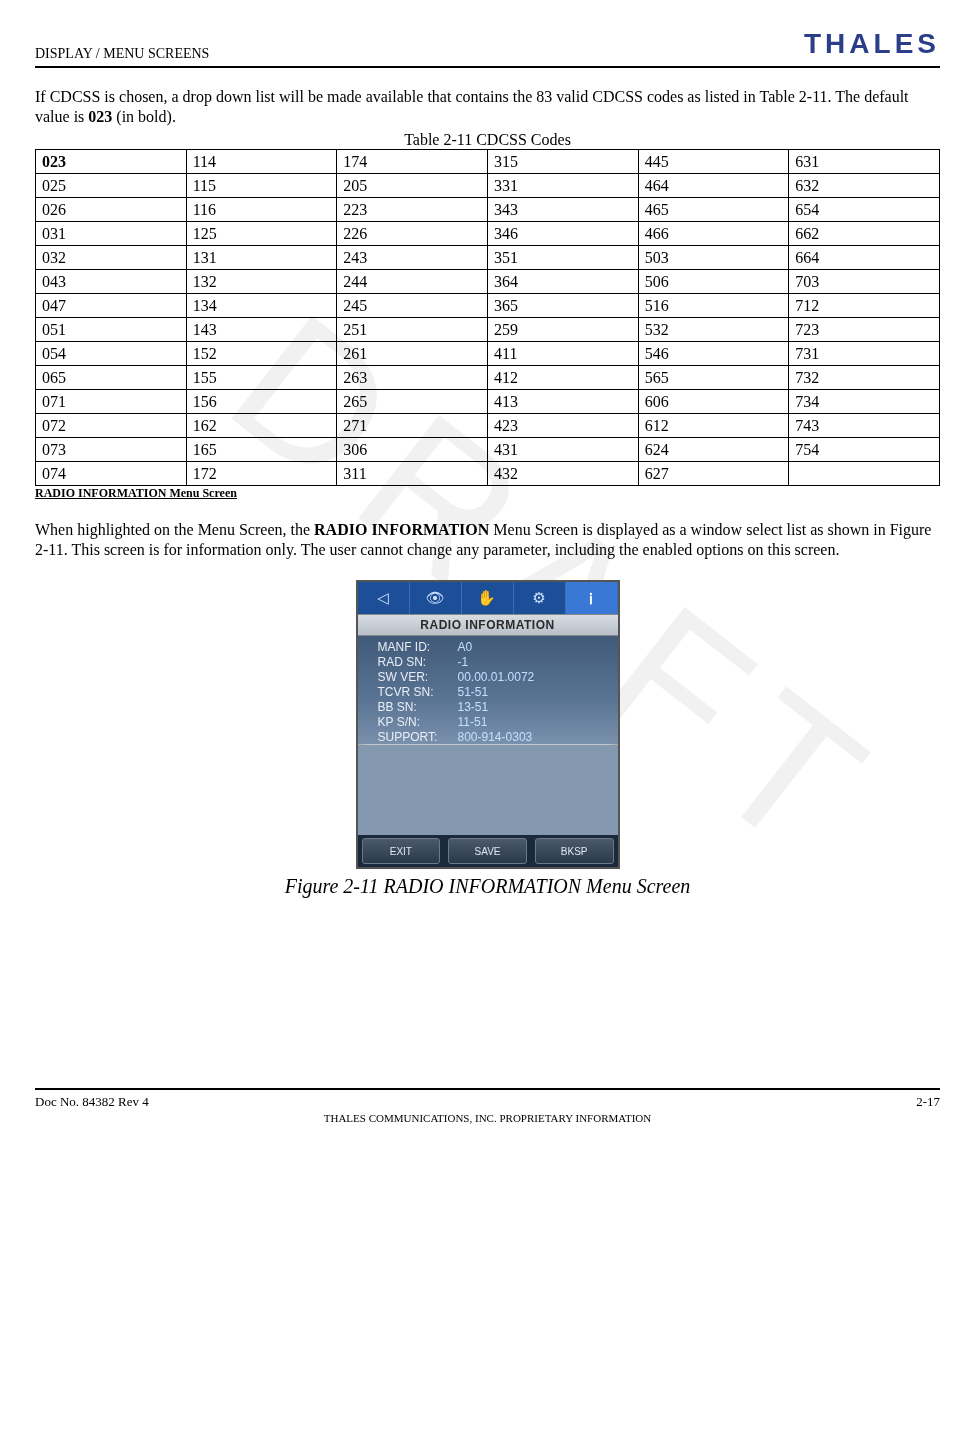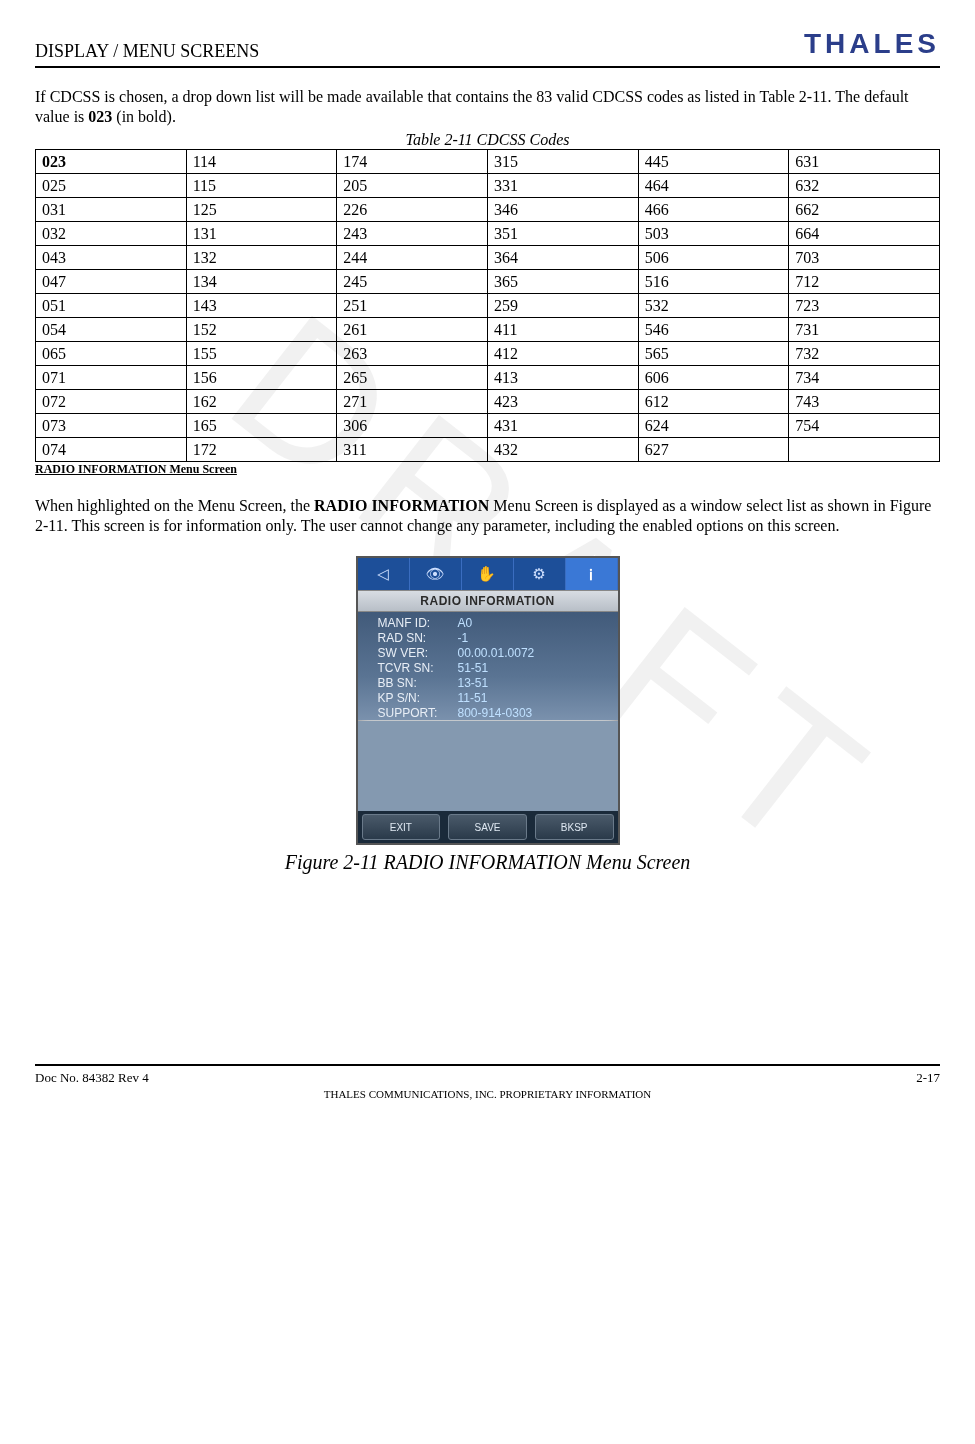--- a/index.html
+++ b/index.html
@@ -14,39 +14,38 @@
   }
   .header-row {
     display: flex;
     justify-content: space-between;
     align-items: flex-end;
     border-bottom: 2px solid #000;
     padding-bottom: 4px;
     margin-bottom: 18px;
   }
   .header-title {
-    font-size: 18px;
+    font-size: 14px;
   }
   .logo {
     font-family: Arial, Helvetica, sans-serif;
     font-weight: bold;
     font-size: 28px;
     letter-spacing: 4px;
     color: #2b3e8a;
     position: relative;
     top: -2px;
   }
   .body-text {
     font-size: 16px;
     margin: 19px 0 4px 0;
     line-height: 1.25;
   }
   .table-caption {
     text-align: center;
-    font-style: italic;
     font-size: 16px;
     margin-top: 4px;
     margin-bottom: 0;
   }
   table.cdcss {
     border-collapse: collapse;
     width: 100%;
     table-layout: fixed;
   }
   table.cdcss td {
@@ -209,20 +208,28 @@
         <td>445</td>
         <td>631</td>
       </tr>
       <tr>
         <td>025</td>
         <td>115</td>
         <td>205</td>
         <td>331</td>
         <td>464</td>
         <td>632</td>
+      </tr>
+      <tr>
+        <td>026</td>
+        <td>116</td>
+        <td>223</td>
+        <td>343</td>
+        <td>465</td>
+        <td>654</td>
       </tr>
       <tr>
         <td>031</td>
         <td>125</td>
         <td>226</td>
         <td>346</td>
         <td>466</td>
         <td>662</td>
       </tr>
       <tr>

